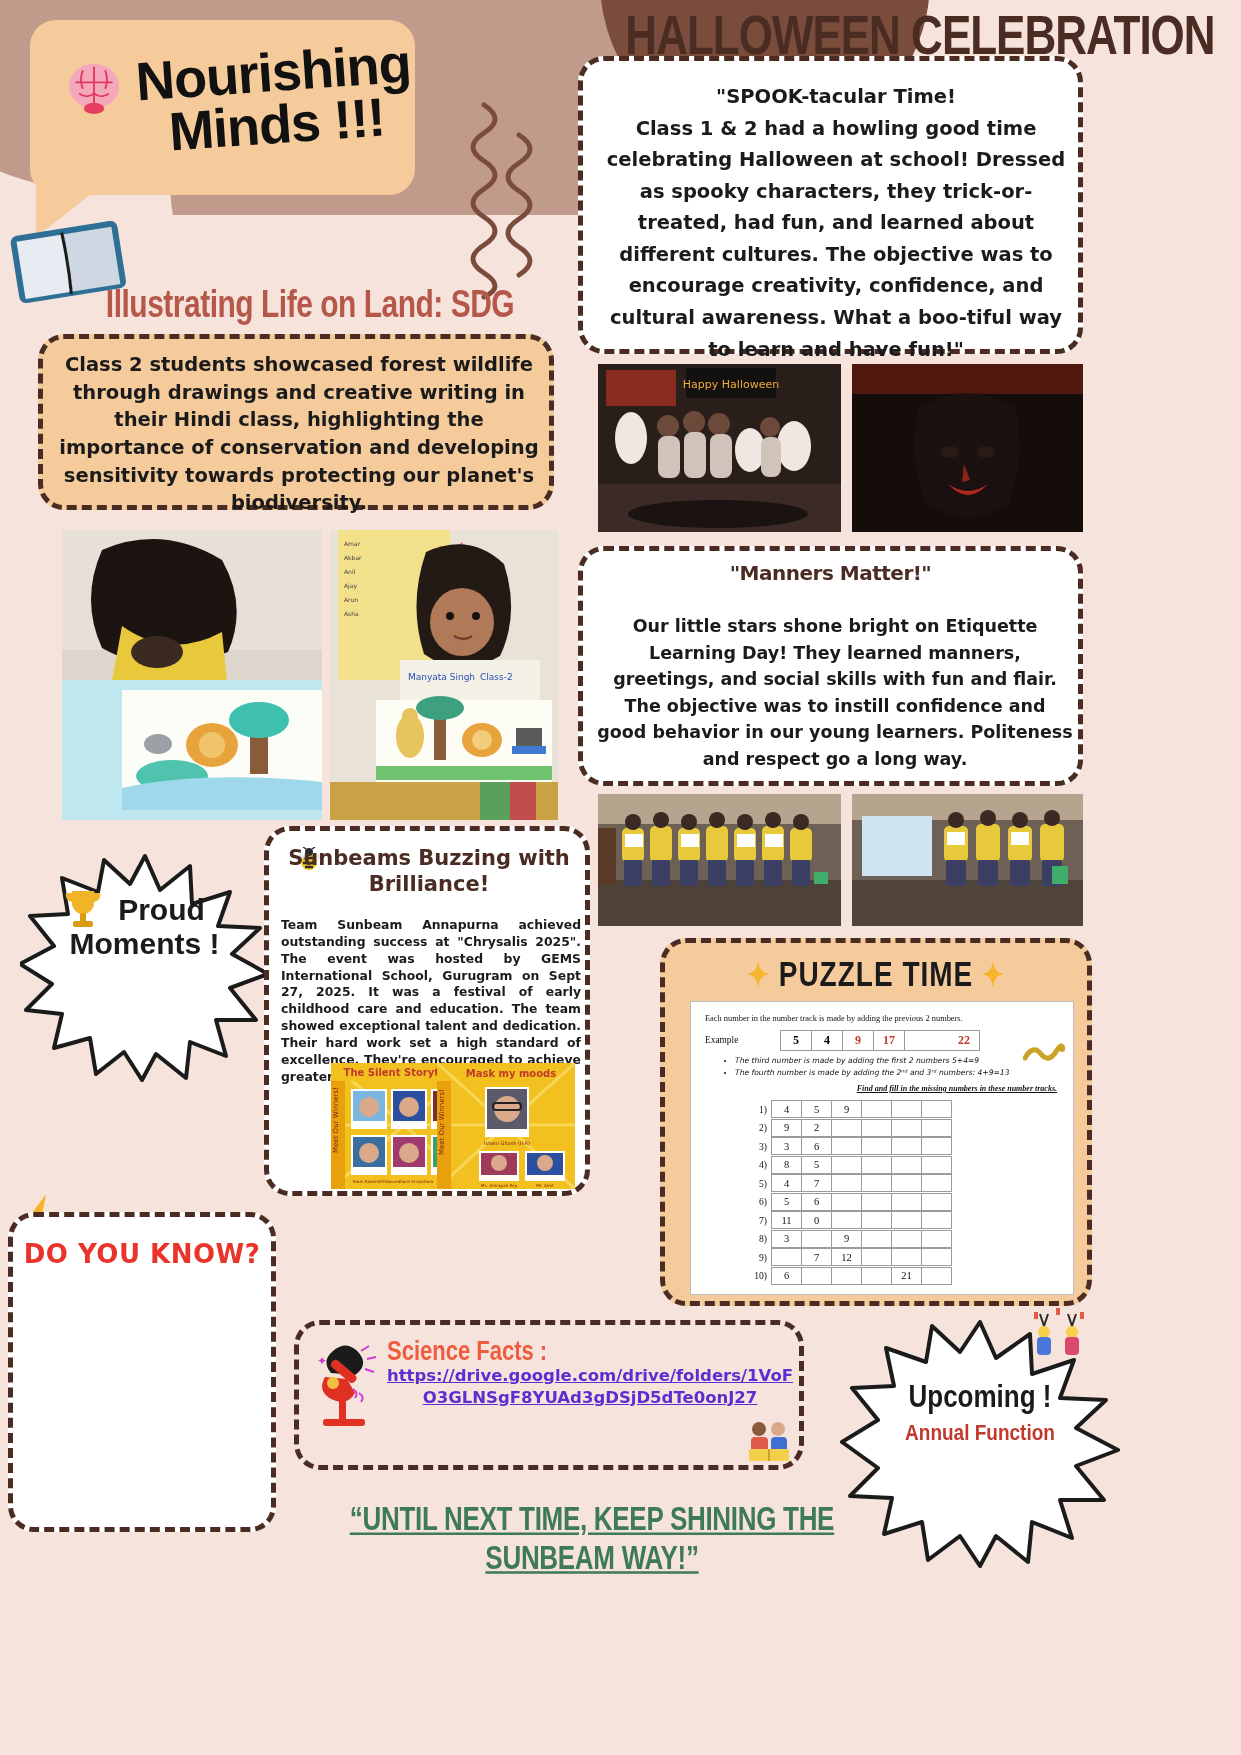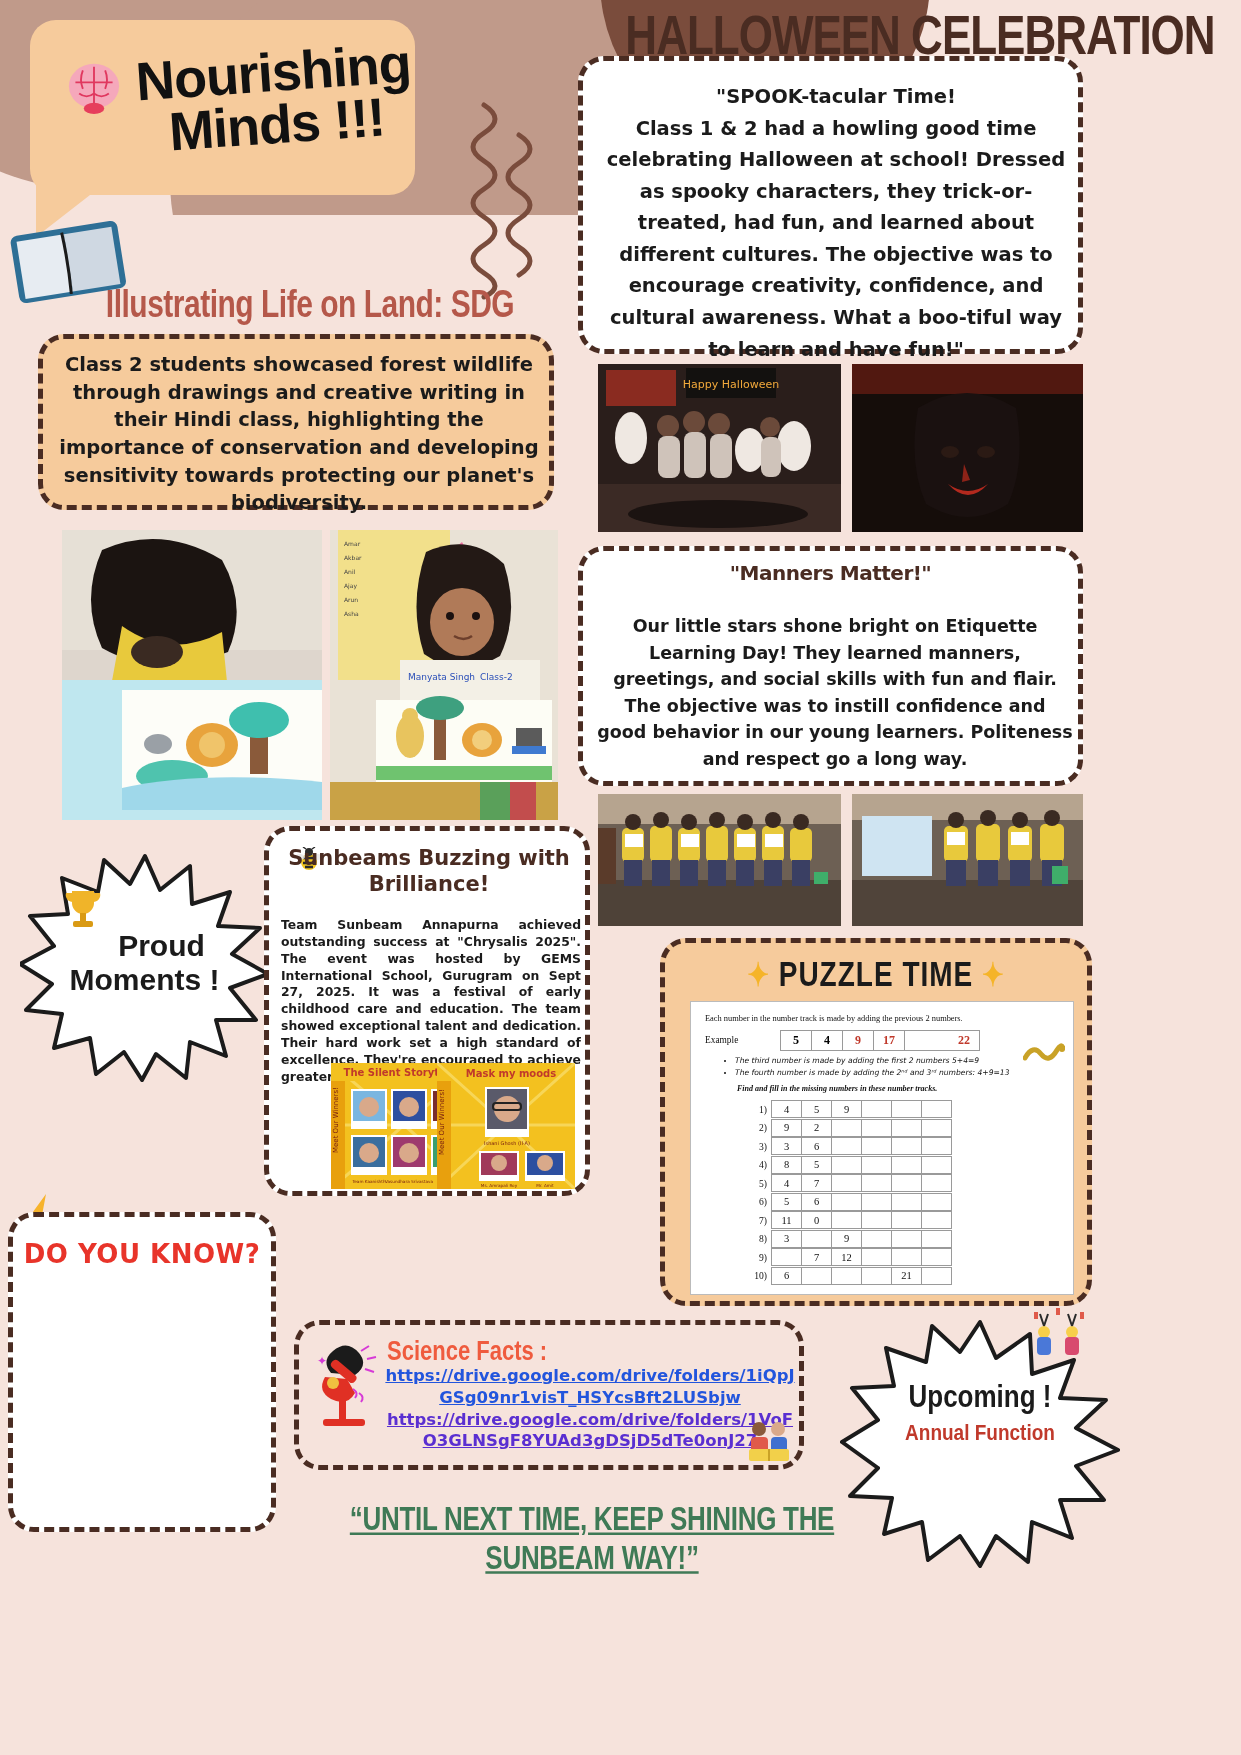--- a/index.html
+++ b/index.html
@@ -75,21 +75,21 @@
     letter-spacing:-0.5px;transform:scaleY(1.3);transform-origin:top center;}
   #etiq-card{left:578px;top:546px;width:505px;height:240px;}
   #etiq-head{position:absolute;left:0;top:10px;width:100%;text-align:center;
     font-family:"Liberation Sans",sans-serif;font-weight:bold;font-size:32px;color:#4a2c22;
     transform:scaleY(1.3);transform-origin:top center;letter-spacing:-0.5px;}
   #etiq-text{position:absolute;left:14px;top:62px;width:476px;font-size:17.5px;line-height:1.52;font-weight:600;}
 
   
   #proud-star{position:absolute;left:20px;top:852px;width:250px;height:230px;}
   #proud-label{position:absolute;left:52px;top:893px;width:185px;text-align:center;
-    font-family:"Liberation Sans",sans-serif;font-weight:bold;font-size:30px;color:#1b1b1b;line-height:1.12;margin-top:36px;}
+    font-family:"Liberation Sans",sans-serif;font-weight:bold;font-size:30px;color:#1b1b1b;line-height:1.12;}
   #trophy-icon{position:absolute;left:60px;top:885px;width:46px;height:46px;}
 
   
   #sun-card{left:264px;top:826px;width:326px;height:370px;}
   #sun-head{position:absolute;left:10px;top:14px;width:300px;text-align:center;
     font-family:"DejaVu Sans",sans-serif;font-weight:bold;font-size:21px;color:#4a2c22;line-height:1.25;}
   #bee-icon{position:absolute;left:26px;top:16px;width:28px;height:24px;}
   #sun-text{position:absolute;left:12px;top:86px;width:300px;font-size:12.4px;line-height:1.36;
      text-align:justify;color:#1b1b1b;font-weight:600;}
 
@@ -101,21 +101,21 @@
   #puz-sheet{position:absolute;left:25px;top:58px;width:382px;height:292px;background:#fff;
     border:1px solid #bbb;overflow:hidden;}
   .puz-line{font-family:"Liberation Serif",serif;}
   #puz-instr{position:absolute;left:14px;top:12px;width:360px;font-size:8.4px;color:#111;}
   #puz-ex-label{position:absolute;left:14px;top:33px;font-size:9.4px;color:#111;}
   #puz-ex-track{position:absolute;left:90px;top:28px;display:flex;}
   #puz-ex-track .c{width:30px;height:19px;border:1px solid #9a9a9a;display:flex;align-items:center;
     justify-content:center;font-size:12px;font-weight:bold;font-family:"Liberation Serif",serif;margin-left:-1px;}
   #puz-bullets{position:absolute;left:34px;top:53px;width:340px;font-size:7.6px;font-style:italic;color:#111;line-height:1.6;}
   #puz-find{position:absolute;left:46px;top:82px;width:320px;font-size:8px;font-style:italic;
-    font-weight:bold;color:#111;text-align:left;}
+    font-weight:bold;color:#111;text-align:right;text-decoration:underline;}
   #puz-rows{position:absolute;left:50px;top:98px;}
   .puz-row{display:flex;align-items:center;height:18.5px;}
   .puz-row .idx{width:26px;text-align:right;padding-right:5px;font-size:9.6px;font-family:"Liberation Serif",serif;color:#111;}
   .puz-row .cells{display:flex;}
   .puz-row .cell{width:29px;height:16px;border:1px solid #9a9a9a;margin-left:-1px;display:flex;
     align-items:center;justify-content:center;font-size:10.5px;font-family:"Liberation Serif",serif;color:#111;}
   #snake-icon{position:absolute;right:8px;top:36px;width:42px;height:26px;}
 
   
   #dyk-card{left:8px;top:1212px;width:268px;height:320px;}
@@ -645,21 +645,20 @@
       <rect x="30" y="44" width="7" height="32" fill="#e03024"></rect>
       <rect x="14" y="76" width="42" height="7" rx="3" fill="#e03024"></rect>
       <g stroke="#d63ad6" stroke-width="2" fill="none">
         <path d="M52 8 l8 -5 M58 16 l9 -2 M56 26 l9 3"></path>
         <path d="M44 46 q6 4 2 9 M50 50 q6 4 2 9"></path>
       </g>
       <text x="8" y="22" fill="#d63ad6" font-size="12" font-family="DejaVu Sans">✦</text>
     </svg>
     <div id="sci-head">Science Facts :</div>
     <div id="sci-links">
-      <a href="#" class="blue">https://drive.google.com/drive/folders/1iQpJGSg09nr1visT_HSYcsBft2LUSbjw</a>
       <a href="#">https://drive.google.com/drive/folders/1VoFO3GLNSgF8YUAd3gDSjD5dTe0onJ27</a>
     </div>
     <svg id="kids-icon" viewBox="0 0 48 46">
       <circle cx="14" cy="12" r="7" fill="#8a5a3a"></circle>
         <circle cx="33" cy="12" r="7" fill="#d9a98a"></circle>
       <rect x="6" y="20" width="17" height="18" rx="4" fill="#e05a4a"></rect>
       <rect x="26" y="20" width="16" height="18" rx="4" fill="#3f6fd0"></rect>
       <rect x="4" y="32" width="40" height="12" rx="2" fill="#f2d04a"></rect>
       <path d="M24 32 v12" stroke="#c9a227" stroke-width="2"></path>
     </svg>

